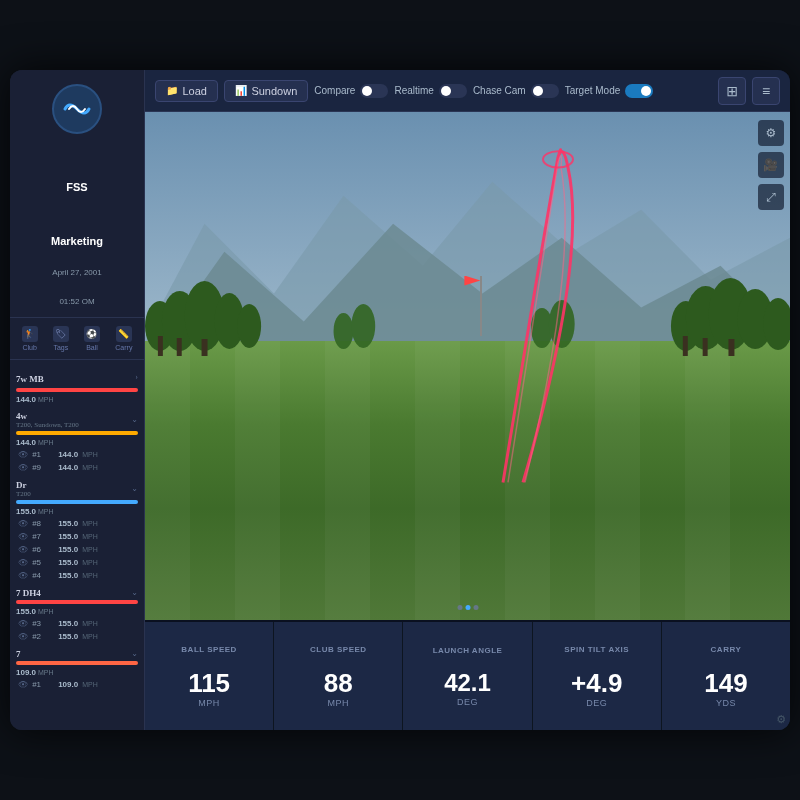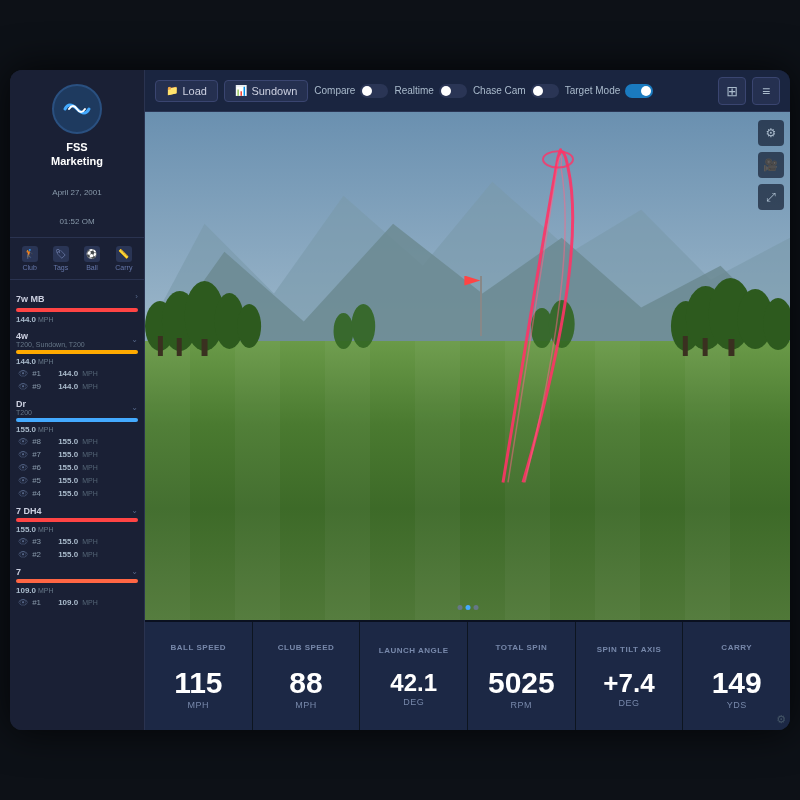--- a/index.html
+++ b/index.html
@@ -63,20 +63,21 @@
     .logo-circle svg {
       width: 32px;
       height: 20px;
     }
     .sidebar-name {
       color: #ffffff;
       font-size: 11px;
       font-weight: bold;
       text-align: center;
       line-height: 1.3;
+      margin-top: 40px;
     }
     .sidebar-date {
       color: #8899aa;
       font-size: 8px;
       text-align: center;
       margin-top: 18px;
       line-height: 1.4;
     }
     .sidebar-icons {
       display: flex;
@@ -114,20 +115,21 @@
 
     .club-group {
       margin-bottom: 2px;
     }
     .club-group-header {
       display: flex;
       align-items: center;
       justify-content: space-between;
       padding: 4px 6px 2px;
       cursor: pointer;
+      font-family: Liberation Serif, serif;
     }
     .club-group-title {
       font-size: 9px;
       font-weight: bold;
       color: #ccd0e0;
     }
     .club-group-subtitle {
       font-size: 7px;
       color: #667788;
     }
@@ -342,21 +344,21 @@
     .stat-card:last-child { border-right: none; }
     .stat-label {
       font-size: 8px;
       color: #7788aa;
       text-transform: uppercase;
       letter-spacing: 0.5px;
       margin-bottom: 16px;
       font-weight: bold;
     }
     .stat-value {
-      font-size: 30px;
+      font-size: 26px;
       font-weight: bold;
       color: #ffffff;
       line-height: 1;
       margin-bottom: 2px;
     }
     .stat-value.medium { font-size: 24px; }
     .stat-value.large-plus { font-size: 26px; }
     .stat-unit {
       font-size: 9px;
       color: #7788aa;
@@ -735,29 +737,24 @@
           <div class="stat-unit">MPH</div>
         </div>
 
 
         <div class="stat-card">
           <div class="stat-label">LAUNCH ANGLE</div>
           <div class="stat-value medium">42.1</div>
           <div class="stat-unit">DEG</div>
         </div>
 
-        <div class="stat-card">
-          <div class="stat-label">TOTAL SPIN</div>
-          <div class="stat-value">5025</div>
-          <div class="stat-unit">RPM</div>
-        </div>
 
         <div class="stat-card">
           <div class="stat-label">SPIN TILT AXIS</div>
-          <div class="stat-value large-plus">+7.4</div>
+          <div class="stat-value large-plus">+4.9</div>
           <div class="stat-unit">DEG</div>
         </div>
 
         <div class="stat-card">
           <div class="stat-label">CARRY</div>
           <div class="stat-value">149</div>
           <div class="stat-unit">YDS</div>
           <div class="stat-gear">⚙</div>
         </div>
 

